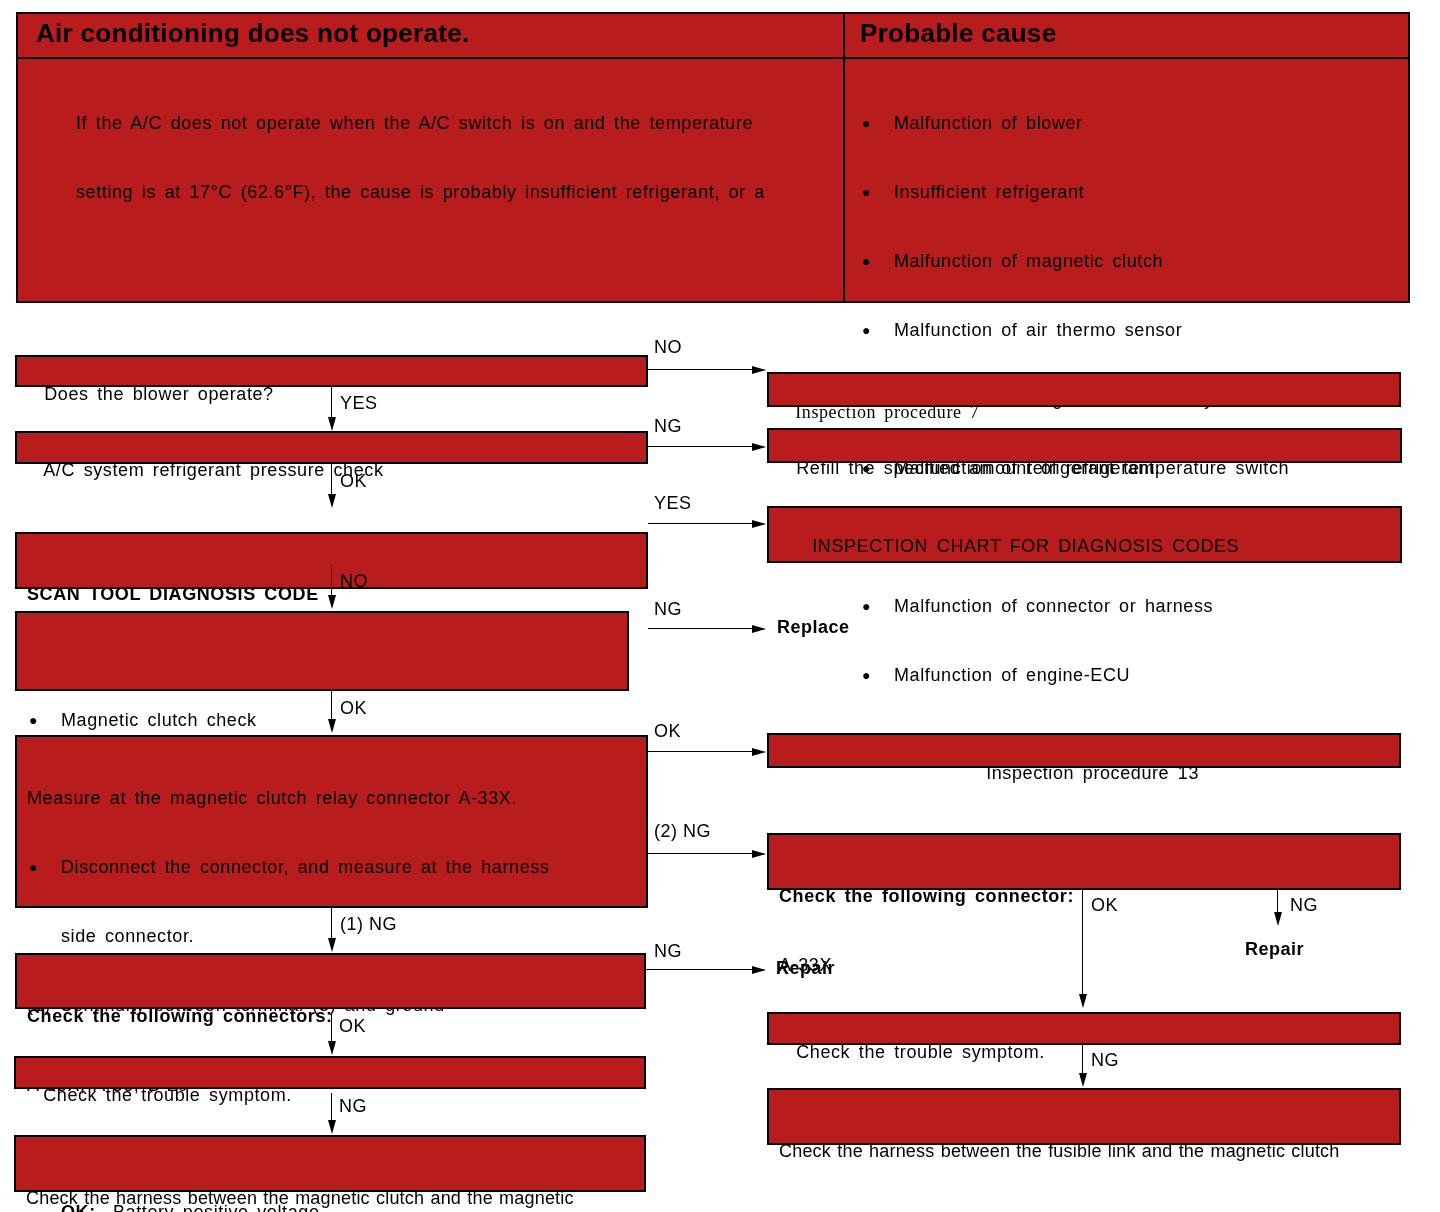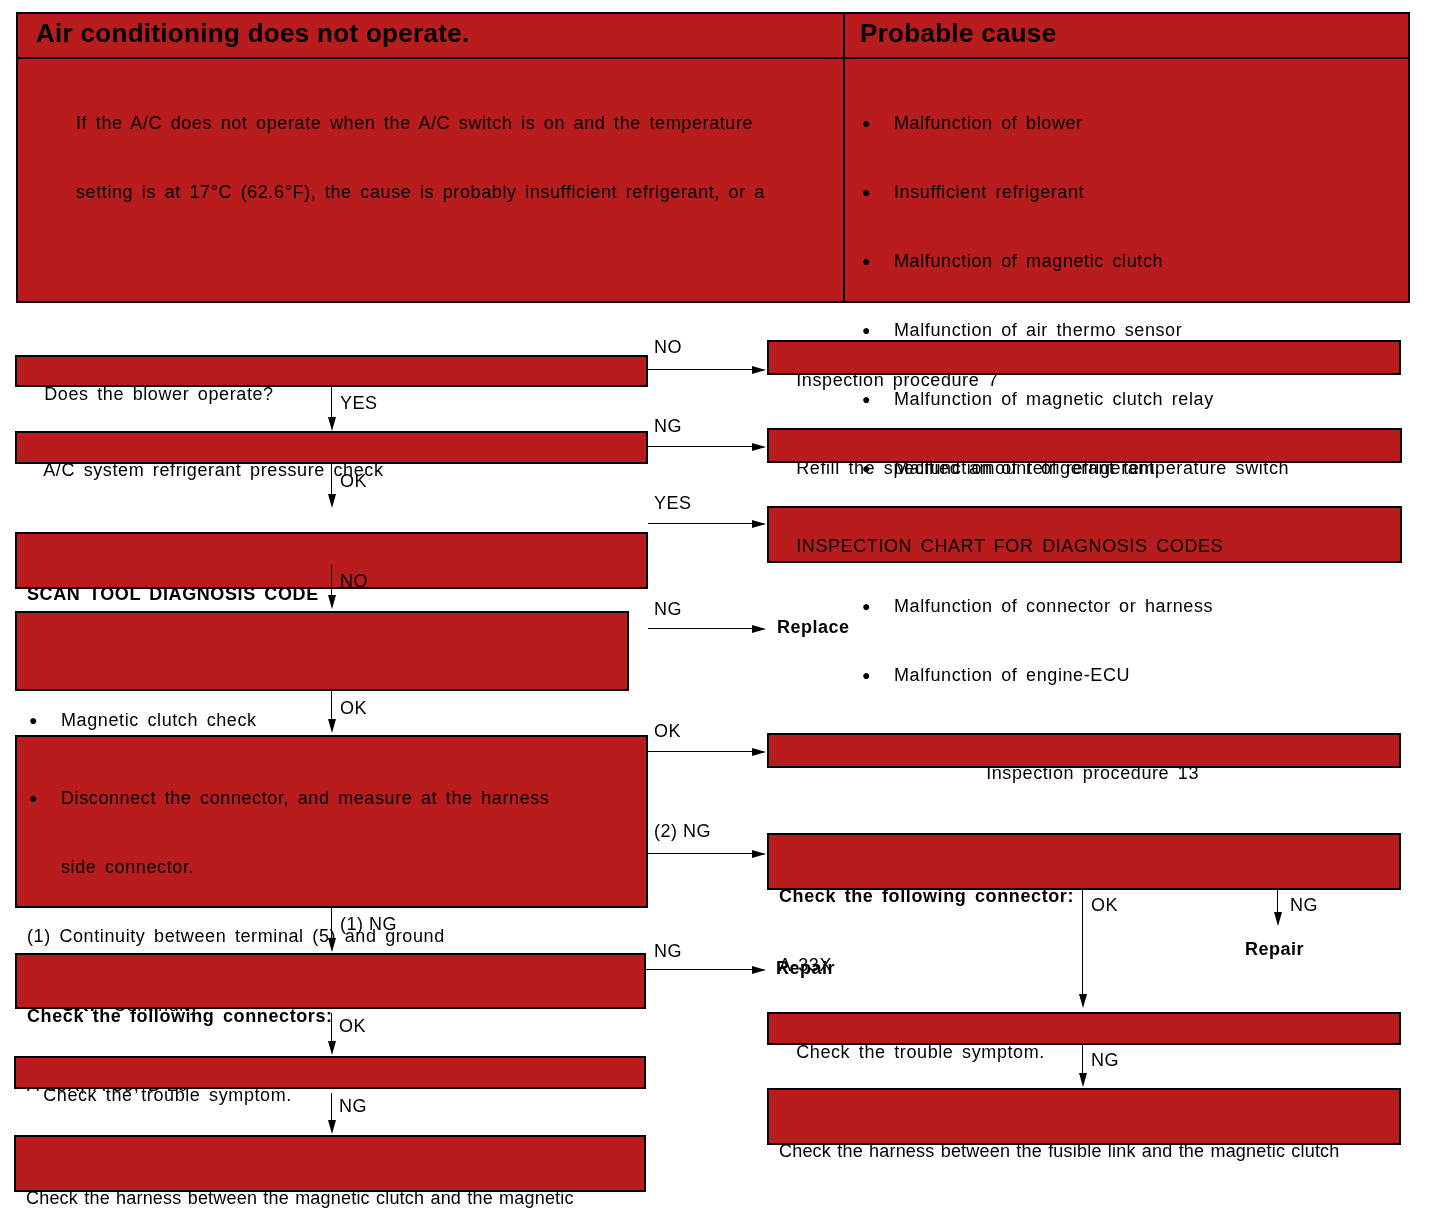--- a/index.html
+++ b/index.html
@@ -47,21 +47,21 @@
   <li>Malfunction of engine-ECU</li>
   <li>Malfunction of A/C-ECU</li>
 </ul>
 
 <div class="box txt" style="left:15px;top:355px;width:633px;height:32px;padding:3px 10px;">
   <span>Does the blower operate?</span>
 </div>
 <div class="lbl" style="left:654px;top:337px;">NO</div>
 <div class="hline" style="left:648px;top:369px;width:104px;"></div>
 <div class="arrow-r" style="left:752px;top:366px;"></div>
-<div class="box txt" style="left:767px;top:340px;width:634px;height:35px;padding:4px 10px;">
+<div class="box txt" style="left:767px;top:372px;width:634px;height:35px;padding:4px 10px;font-family:Liberation Serif, serif;">
   <span>Inspection procedure 7</span>
 </div>
 
 <div class="vline" style="left:331px;top:387px;height:30px;"></div>
 <div class="arrow-d" style="left:328px;top:417px;"></div>
 <div class="lbl" style="left:340px;top:393px;">YES</div>
 
 <div class="box txt" style="left:15px;top:431px;width:633px;height:33px;padding:3px 10px;">
   <span>A/C system refrigerant pressure check</span>
 </div>
@@ -76,21 +76,21 @@
 <div class="arrow-d" style="left:328px;top:494px;"></div>
 <div class="lbl" style="left:340px;top:471px;">OK</div>
 
 <div class="box txt" style="left:15px;top:508px;width:633px;height:57px;padding:3px 10px;margin-top:24px;">
   <div class="bold">SCAN TOOL DIAGNOSIS CODE</div>
   <div>Is any of the codes 11, 21 and 22 output?</div>
 </div>
 <div class="lbl" style="left:654px;top:493px;">YES</div>
 <div class="hline" style="left:648px;top:523px;width:104px;"></div>
 <div class="arrow-r" style="left:752px;top:520px;"></div>
-<div class="box txt" style="left:767px;top:506px;width:635px;height:57px;padding:4px 10px;">
+<div class="box txt" style="left:767px;top:506px;width:635px;height:57px;padding:4px 26px;">
   <span>INSPECTION CHART FOR DIAGNOSIS CODES</span>
 </div>
 
 <div class="vline" style="left:331px;top:565px;height:30px;"></div>
 <div class="arrow-d" style="left:328px;top:595px;"></div>
 <div class="lbl" style="left:340px;top:571px;">NO</div>
 
 <div class="box txt" style="left:15px;top:611px;width:614px;height:80px;padding:4px 10px;">
   <ul class="bul">
     <li>Magnetic clutch check</li>
@@ -101,20 +101,21 @@
 <div class="lbl" style="left:654px;top:599px;">NG</div>
 <div class="hline" style="left:648px;top:628px;width:104px;"></div>
 <div class="arrow-r" style="left:752px;top:625px;"></div>
 <div class="lbl bold" style="left:777px;top:617px;">Replace</div>
 
 <div class="vline" style="left:331px;top:691px;height:28px;"></div>
 <div class="arrow-d" style="left:328px;top:719px;"></div>
 <div class="lbl" style="left:340px;top:698px;">OK</div>
 
 <div class="box txt" style="left:15px;top:735px;width:633px;height:173px;padding:4px 10px;">
+  <div>Measure at the magnetic clutch relay connector A-33X.</div>
   <ul class="bul"><li>Disconnect the connector, and measure at the harness</li></ul>
   <div class="indent">side connector.</div>
   <div>(1) Continuity between terminal (5) and ground</div>
   <div class="indent"><span class="bold">OK:</span>  <span>Continuity</span></div>
   <div>(2) Voltage between terminal (4) and ground</div>
   <div class="indent"><span class="bold">OK:</span>  <span>Battery positive voltage</span></div>
 </div>
 
 <div class="lbl" style="left:654px;top:721px;">OK</div>
 <div class="hline" style="left:648px;top:751px;width:104px;"></div>

